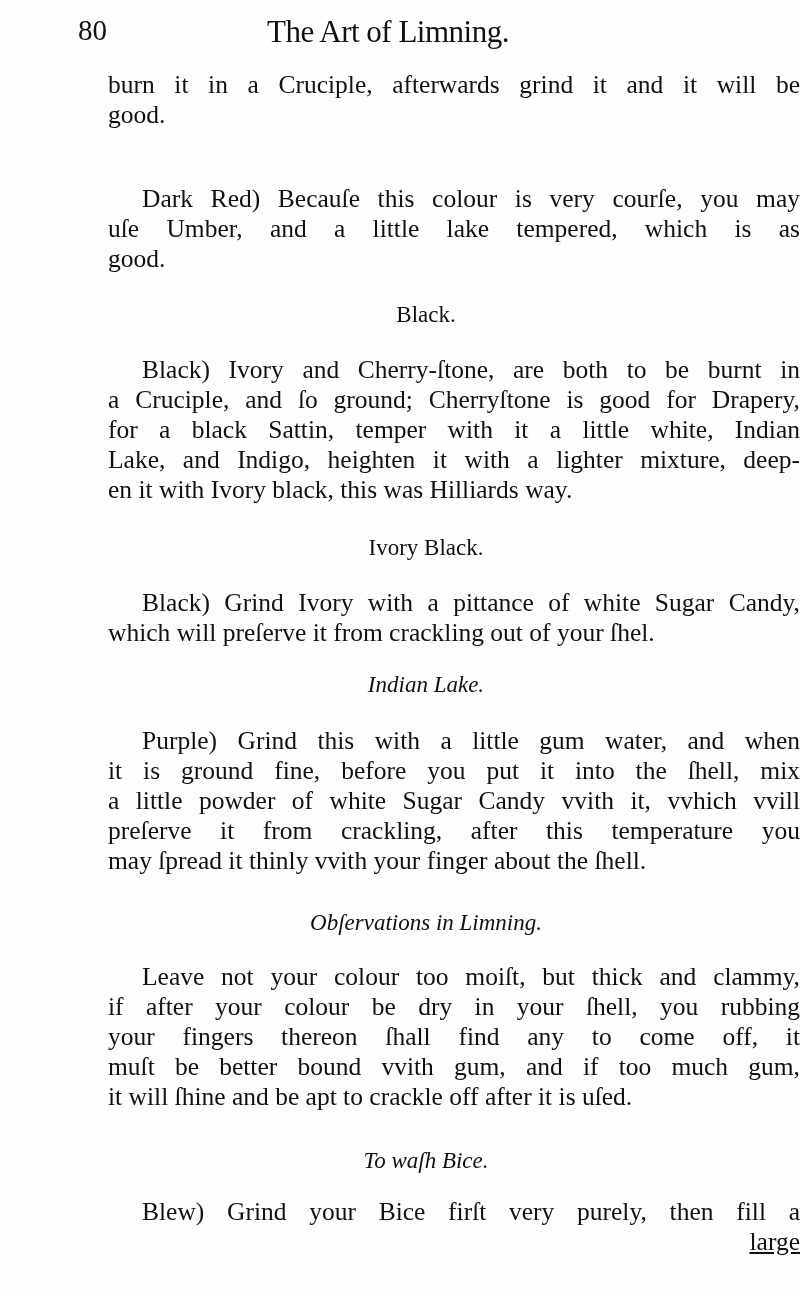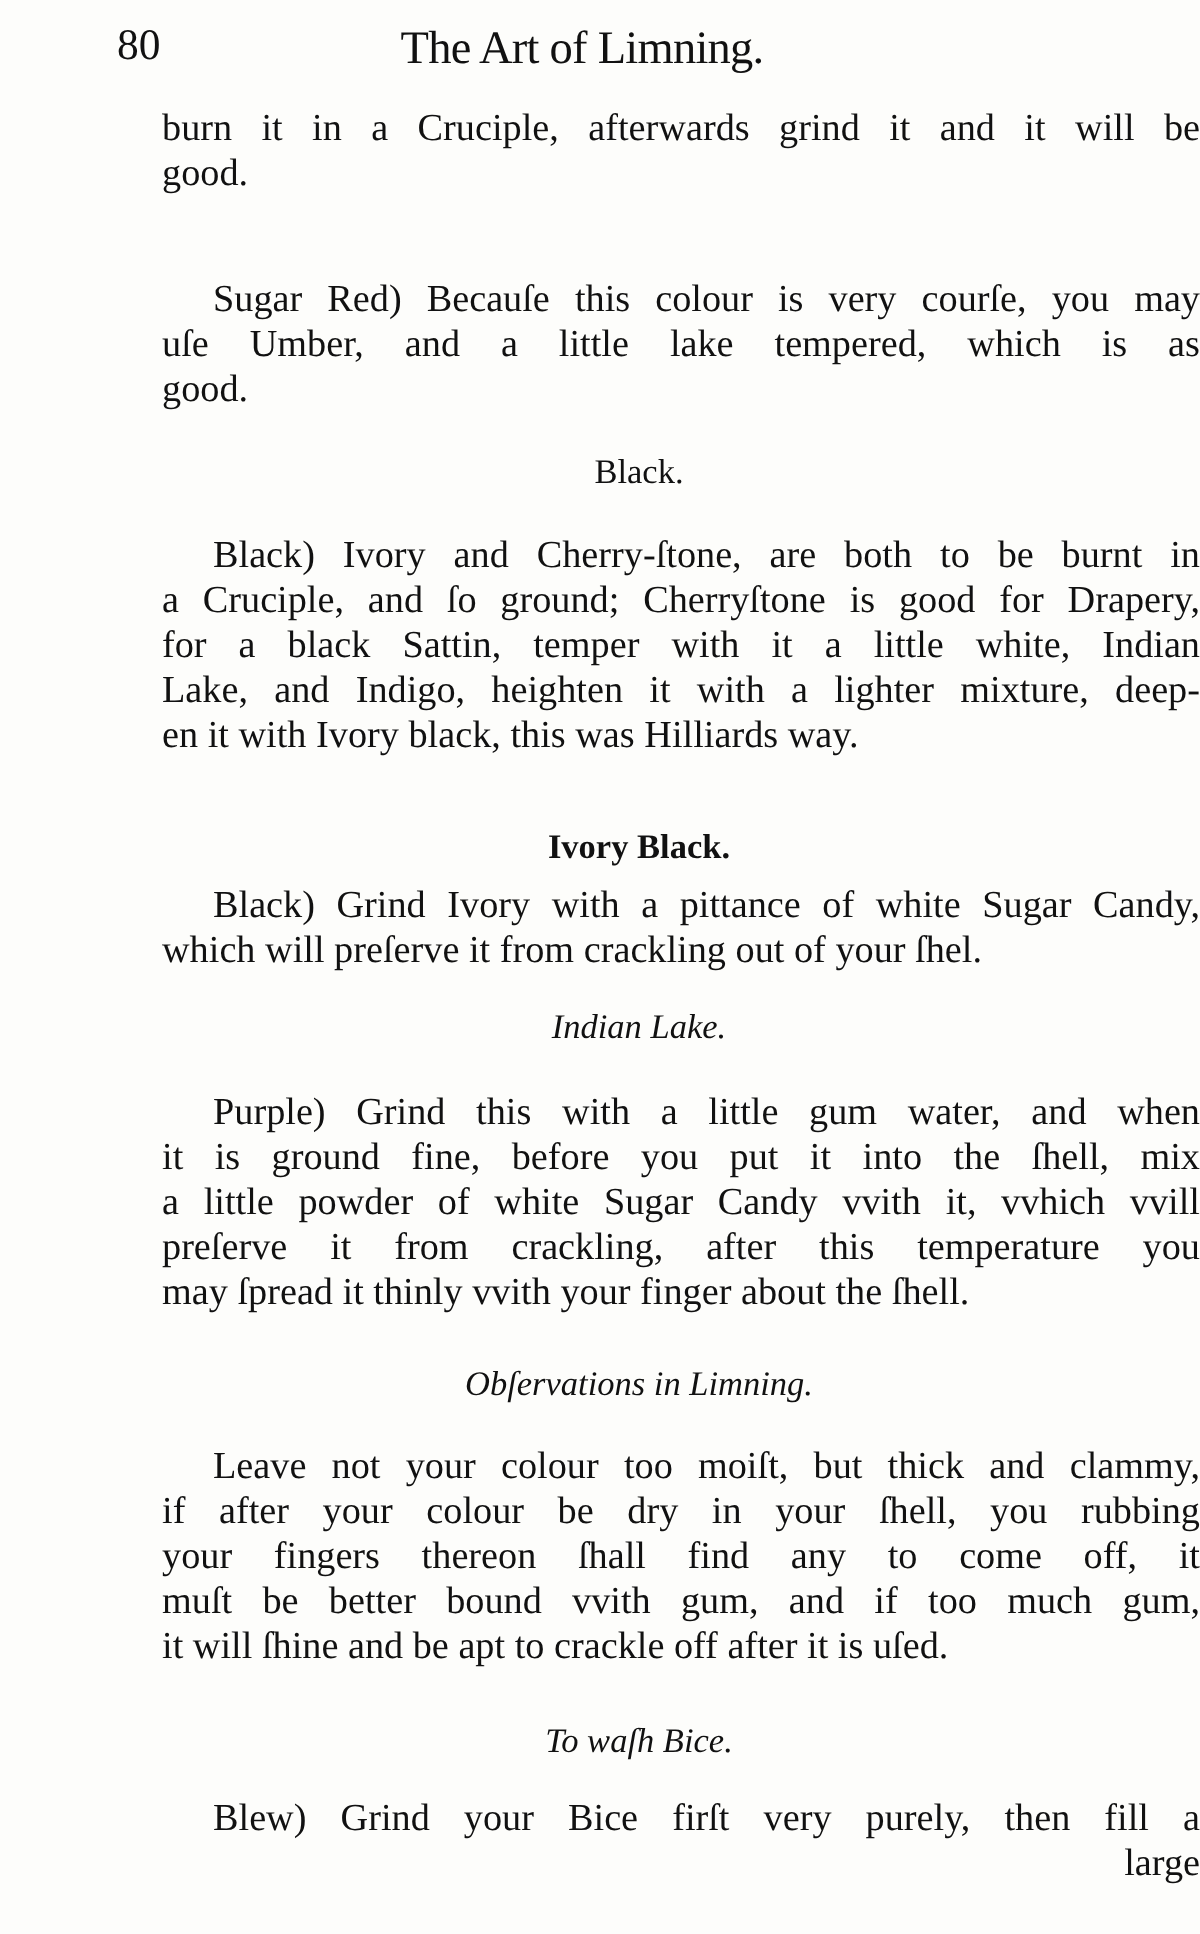--- a/index.html
+++ b/index.html
@@ -8,56 +8,56 @@
     font-family: "Liberation Serif", "DejaVu Serif", serif; color: #111;
     position: relative;
   }
   .page { position: absolute; left: 0; top: 0; width: 800px; height: 1289px; }
   .header { position: absolute; top: 14px; left: 78px; width: 700px; height: 40px; }
   .page-number { position: absolute; left: 0; top: 0; font-size: 29px; }
   .running-title { position: absolute; left: 0; width: 620px; top: 0; text-align: center; font-size: 31px; letter-spacing: -0.5px; }
   .body-text { position: absolute; left: 80px; width: 692px; font-size: 25.5px; line-height: 30px; margin-left: 28px; }
   .line { display: block; white-space: nowrap; text-align: justify; text-align-last: justify; height: 30px; }
   .line.last { text-align-last: left; }
-  .line.right { text-align-last: right; }
+  .line.right { text-align-last: right; text-decoration: underline; }
   .indent { padding-left: 34px; }
   .heading { position: absolute; left: 80px; width: 692px; text-align: center; font-size: 23px; font-style: italic; }
   .heading.roman { font-style: normal; }
 </style>
 </head>
 <body>
 
 <div class="page">
 
   <div class="header">
     <span class="page-number">80</span>
     <div class="running-title">The Art of Limning.</div>
   </div>
 
   <div class="body-text" style="top:70px;">
     <span class="line">burn it in a Cruciple, afterwards grind it and it will be</span>
     <span class="line last">good.</span>
   </div>
 
   <div class="body-text" style="top:184px;">
-    <span class="line indent">Sugar Red) Becauſe this colour is very courſe, you may</span>
+    <span class="line indent">Dark Red) Becauſe this colour is very courſe, you may</span>
     <span class="line">uſe Umber, and a little lake tempered, which is as</span>
     <span class="line last">good.</span>
   </div>
 
   <div class="heading roman" style="top:302px;">Black.</div>
   <div class="body-text" style="top:355px;">
     <span class="line indent">Black) Ivory and Cherry-ſtone, are both to be burnt in</span>
     <span class="line">a Cruciple, and ſo ground; Cherryſtone is good for Drapery,</span>
     <span class="line">for a black Sattin, temper with it a little white, Indian</span>
     <span class="line">Lake, and Indigo, heighten it with a lighter mixture, deep-</span>
     <span class="line last">en it with Ivory black, this was Hilliards way.</span>
   </div>
 
-  <div class="heading roman" style="top:552px;font-weight:bold;">Ivory Black.</div>
+  <div class="heading roman" style="top:535px;">Ivory Black.</div>
   <div class="body-text" style="top:588px;">
     <span class="line indent">Black) Grind Ivory with a pittance of white Sugar Candy,</span>
     <span class="line last">which will preſerve it from crackling out of your ſhel.</span>
   </div>
 
   <div class="heading" style="top:672px;">Indian Lake.</div>
   <div class="body-text" style="top:726px;">
     <span class="line indent">Purple) Grind this with a little gum water, and when</span>
     <span class="line">it is ground fine, before you put it into the ſhell, mix</span>
     <span class="line">a little powder of white Sugar Candy vvith it, vvhich vvill</span>

